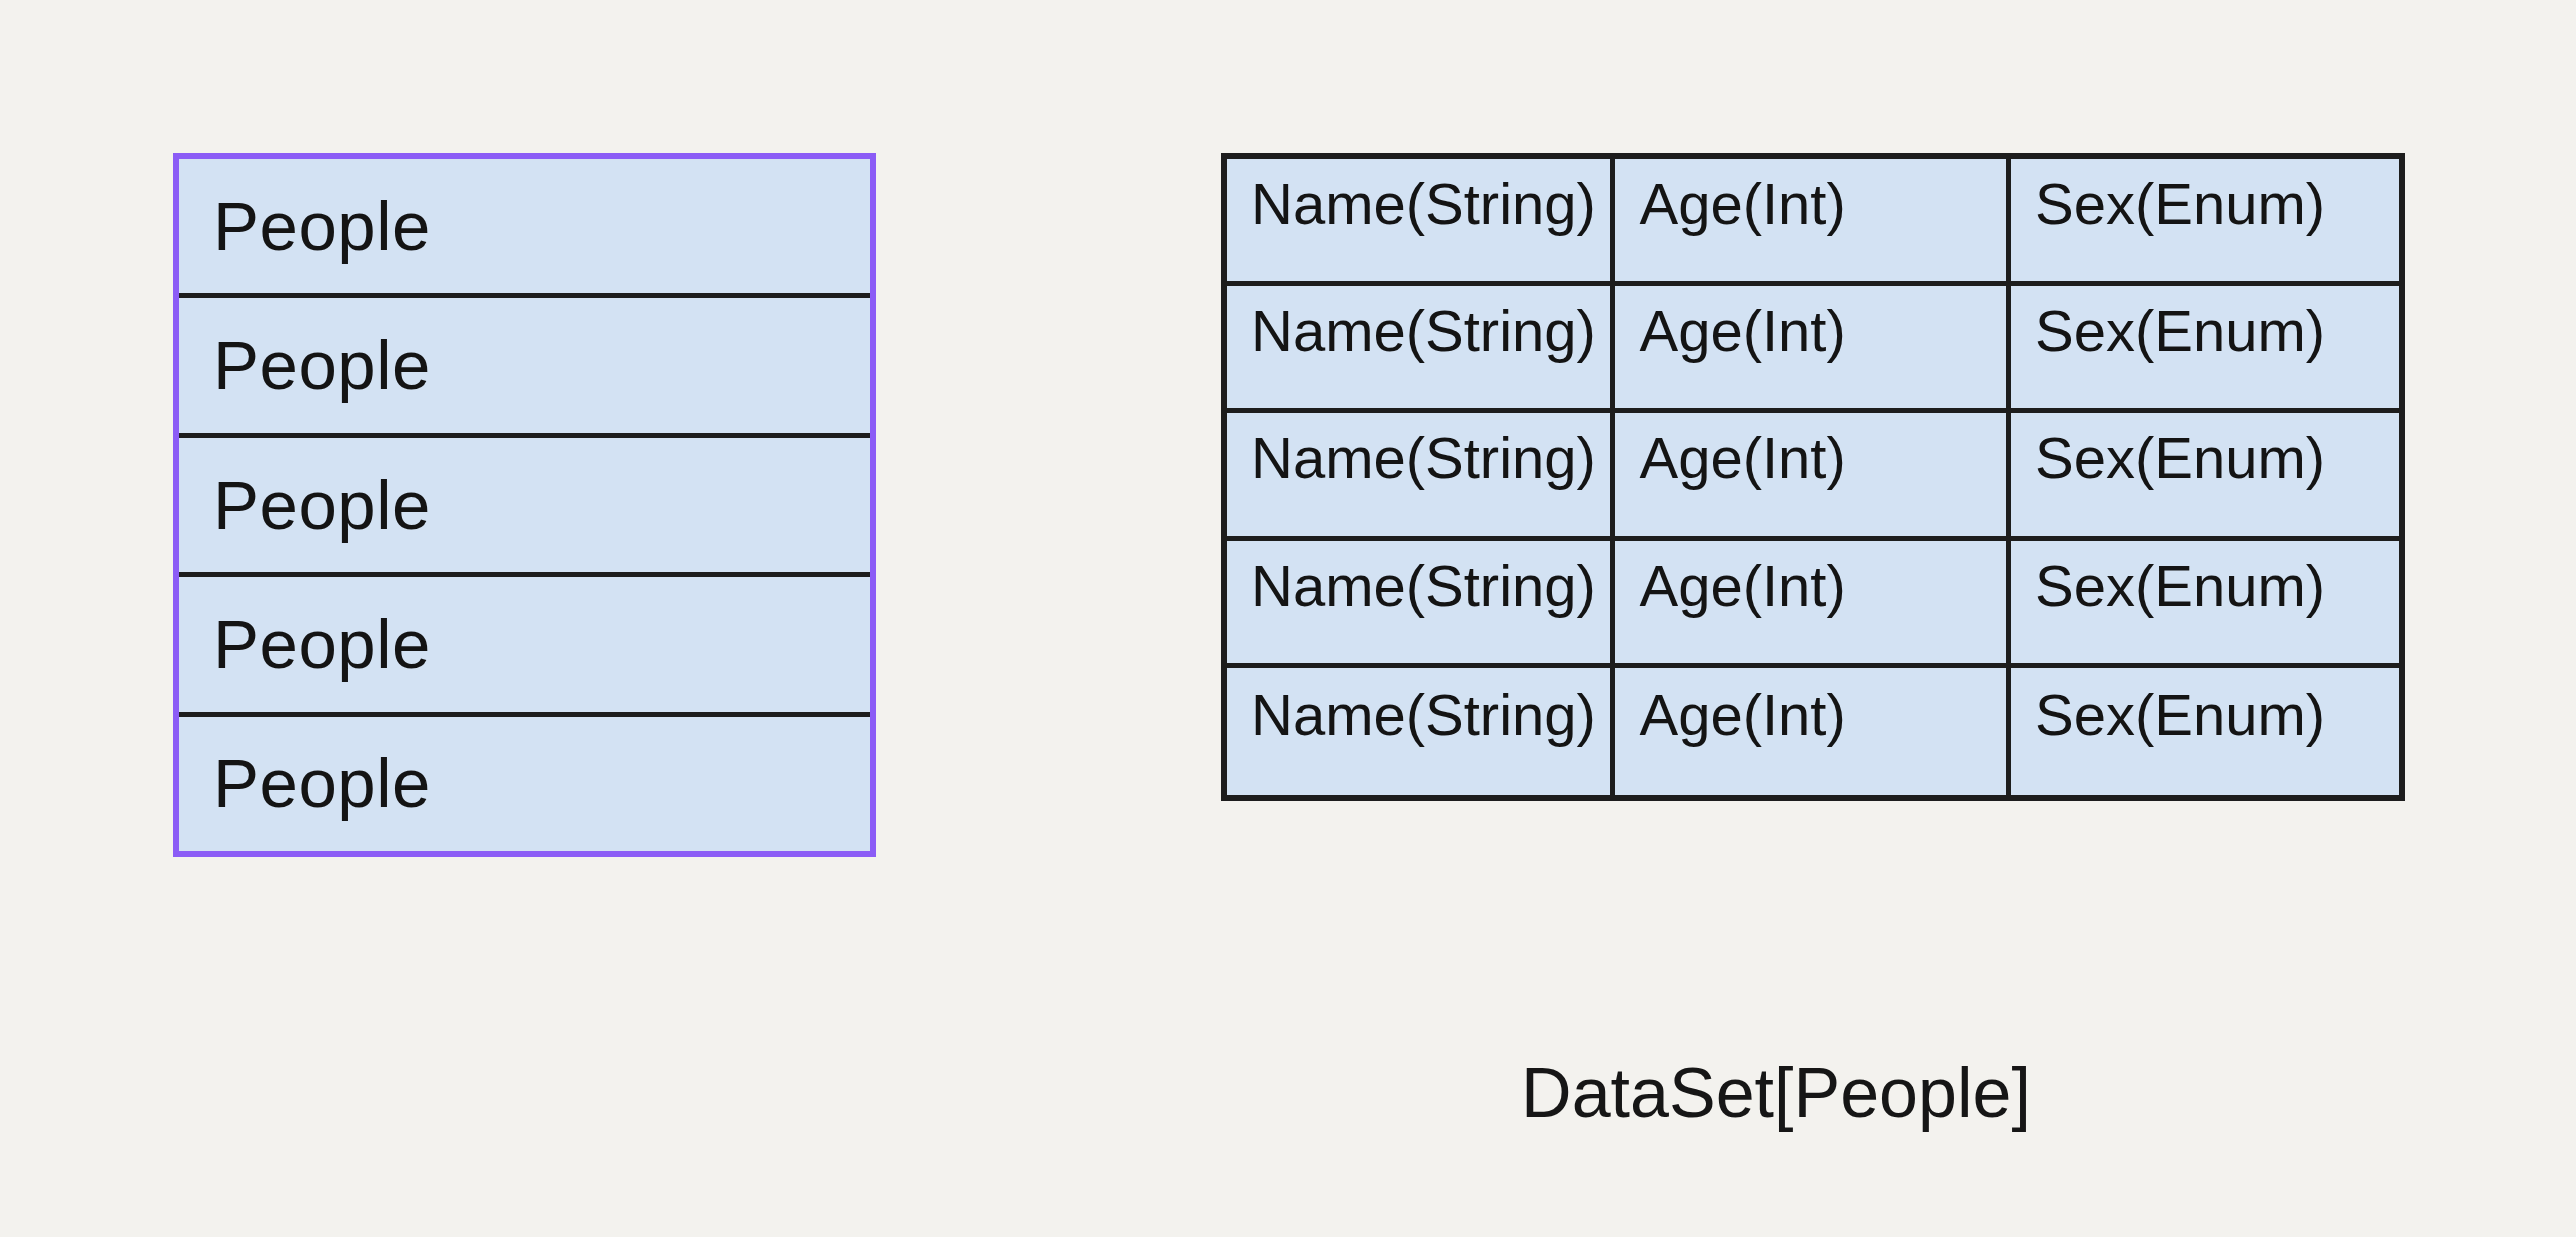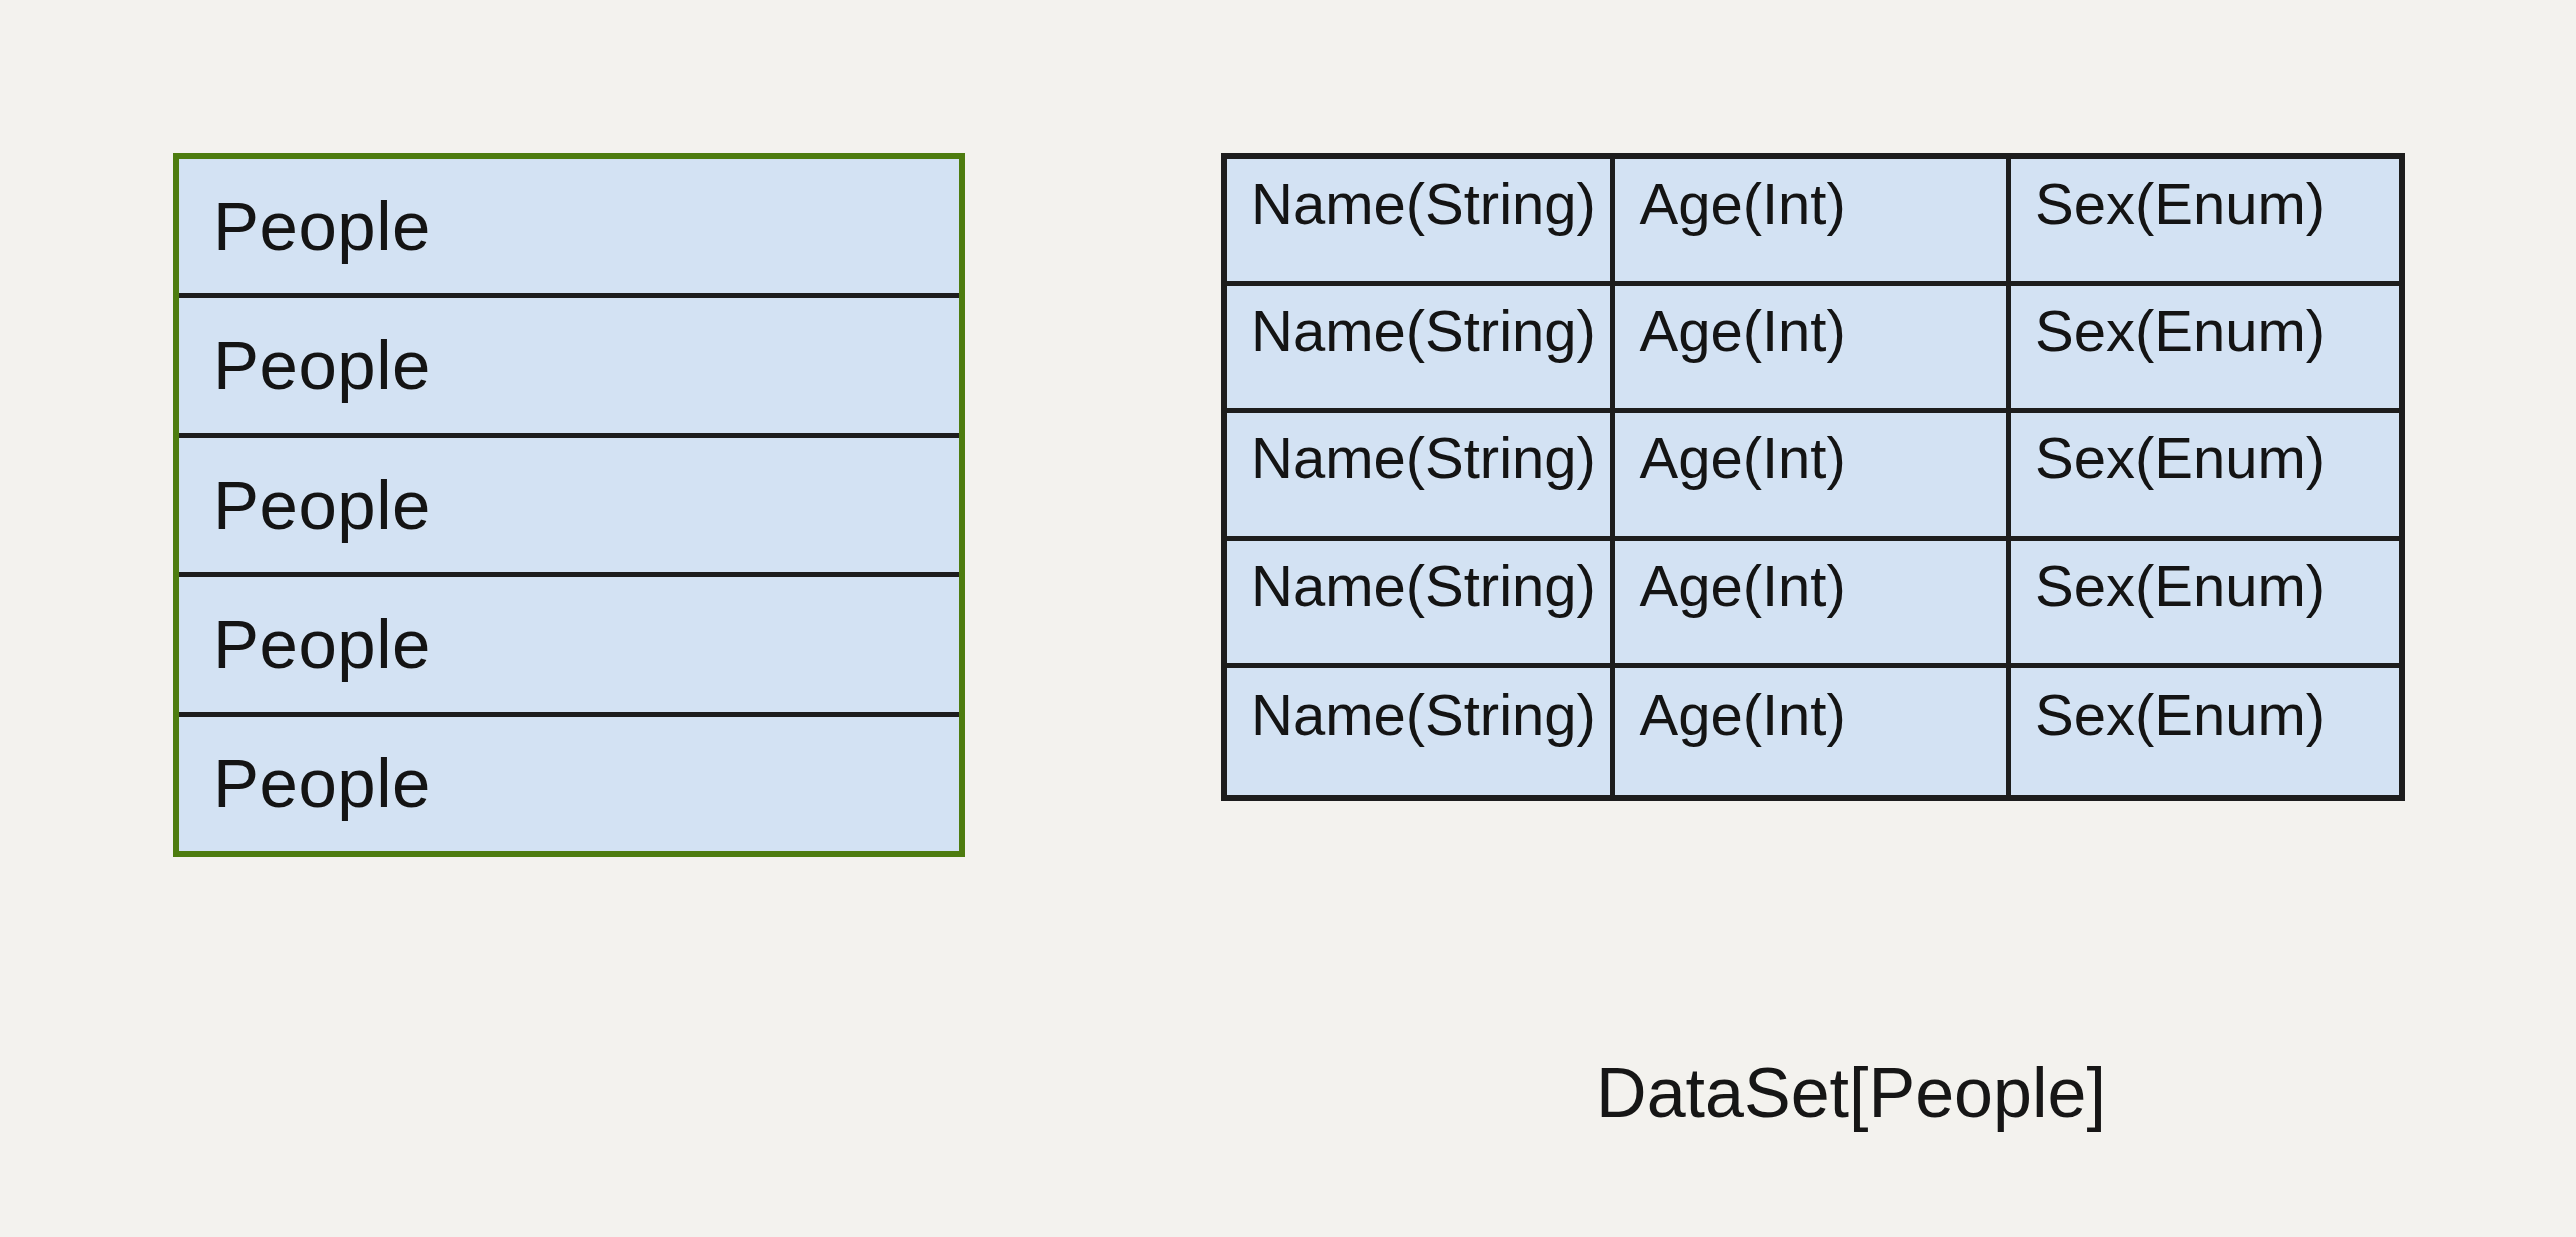--- a/index.html
+++ b/index.html
@@ -17,24 +17,24 @@
   }
   .canvas {
     position: absolute;
     inset: 0;
   }
   
   .rdd-table {
     position: absolute;
     left: 173px;
     top: 153px;
-    width: 792px;
+    width: 703px;
     height: 704px;
     box-sizing: border-box;
-    border: 6px solid #4d7c0f;
+    border: 6px solid #8b5cf6;
     background: #d3e2f3;
     display: flex;
     flex-direction: column;
   }
   .rdd-row {
     flex: 1 1 0;
     display: flex;
     align-items: center;
     box-sizing: border-box;
     border-bottom: 5.4px solid #1d1d1d;
@@ -82,21 +82,21 @@
     font-size: 70px;
     line-height: 81px;
     color: #161616;
   }
   .caption.rdd {
     left: 173px;
     width: 772px;
     top: 1053px;
   }
   .caption.dataset {
-    left: 1259px;
+    left: 1184px;
     width: 1184px;
     top: 1053px;
     text-align: center;
   }
 </style>
 </head>
 <body>
 
 <div class="canvas">
 

